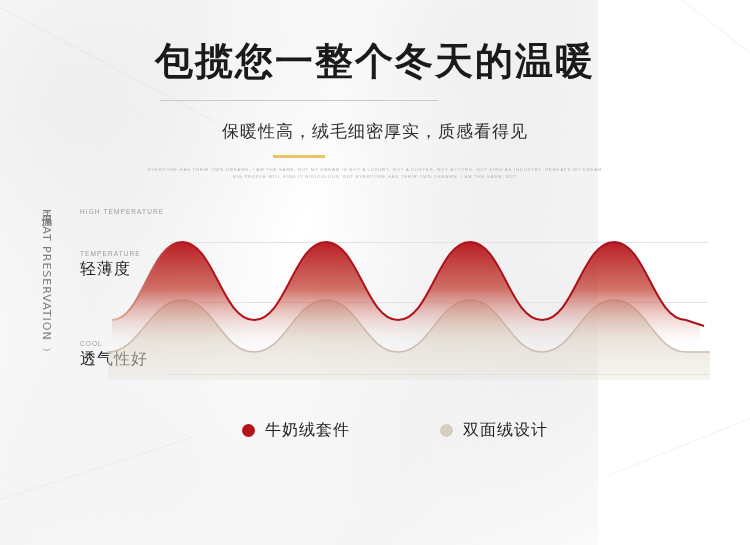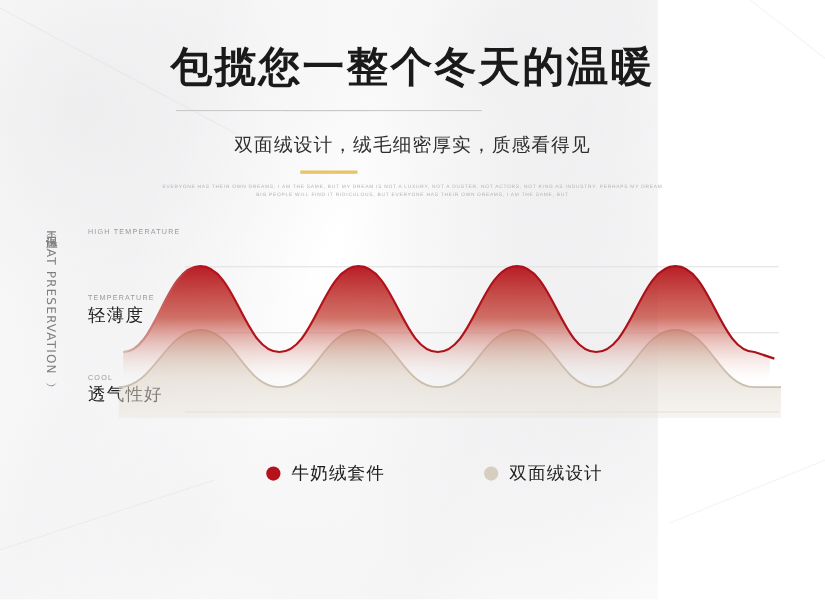--- a/index.html
+++ b/index.html
@@ -50,21 +50,21 @@
     position:absolute;left:38px;top:206px;
     writing-mode:vertical-rl;text-orientation:mixed;
     font-size:11px;color:#7d7d7d;letter-spacing:1px;white-space:nowrap;
     font-family:"DejaVu Sans","Liberation Sans",sans-serif;
   }
   .tick{position:absolute;left:80px;}
   .tick .en{font-size:6.5px;color:#9a9a9a;letter-spacing:1.1px;font-family:"Liberation Sans",sans-serif;}
   .tick .cn{font-size:16px;color:#1e1e1e;letter-spacing:1px;margin-top:2px;
     font-family:"DejaVu Sans","Liberation Sans",sans-serif;}
   .tick.t1{top:208px;}
-  .tick.t2{top:268px;}
+  .tick.t2{top:250px;}
   .tick.t3{top:340px;}
   .grid{position:absolute;left:168px;width:540px;height:1px;background:#e2e2e2;}
   .grid.g1{top:242px;}
   .grid.g2{top:302px;}
   .grid.g3{top:374px;}
   svg.curves{position:absolute;left:0;top:0;width:750px;height:545px;pointer-events:none;}
   
   .legend{position:absolute;top:420px;left:0;width:750px;display:flex;justify-content:center;align-items:center;gap:90px;padding-left:20px;}
   .legend-item{display:flex;align-items:center;gap:10px;}
   .dot{width:13px;height:13px;border-radius:50%;display:inline-block;}
@@ -77,21 +77,21 @@
 <div id="page">
 
   <div class="vein" style="left:-30px;top:60px;width:260px;height:1px;transform:rotate(28deg);"></div>
   <div class="vein" style="left:520px;top:-10px;width:300px;height:1px;transform:rotate(38deg);"></div>
   <div class="vein" style="left:600px;top:430px;width:240px;height:1px;transform:rotate(-22deg);"></div>
   <div class="vein" style="left:-20px;top:470px;width:220px;height:1px;transform:rotate(-18deg);"></div>
 
   <div class="title">包揽您一整个冬天的温暖</div>
   <div class="title-rule left"></div>
   <div class="title-rule right"></div>
-  <div class="subtitle">双面绒设计，绒毛细密厚实，质感看得见</div>
+  <div class="subtitle">保暖性高，绒毛细密厚实，质感看得见</div>
   <div class="gold-bar"></div>
   <div class="tiny-en">
     <div>EVERYONE HAS THEIR OWN DREAMS, I AM THE SAME, BUT MY DREAM IS NOT A LUXURY, NOT A DUSTER, NOT ACTORS, NOT KING AS INDUSTRY.  PERHAPS MY DREAM</div>
     <div>BIG PEOPLE WILL FIND IT RIDICULOUS, BUT EVERYONE HAS THEIR OWN DREAMS, I AM THE SAME, BUT</div>
   </div>
 
   <div>
 
     <div class="vaxis-label">保温（HEAT PRESERVATION）</div>
 

